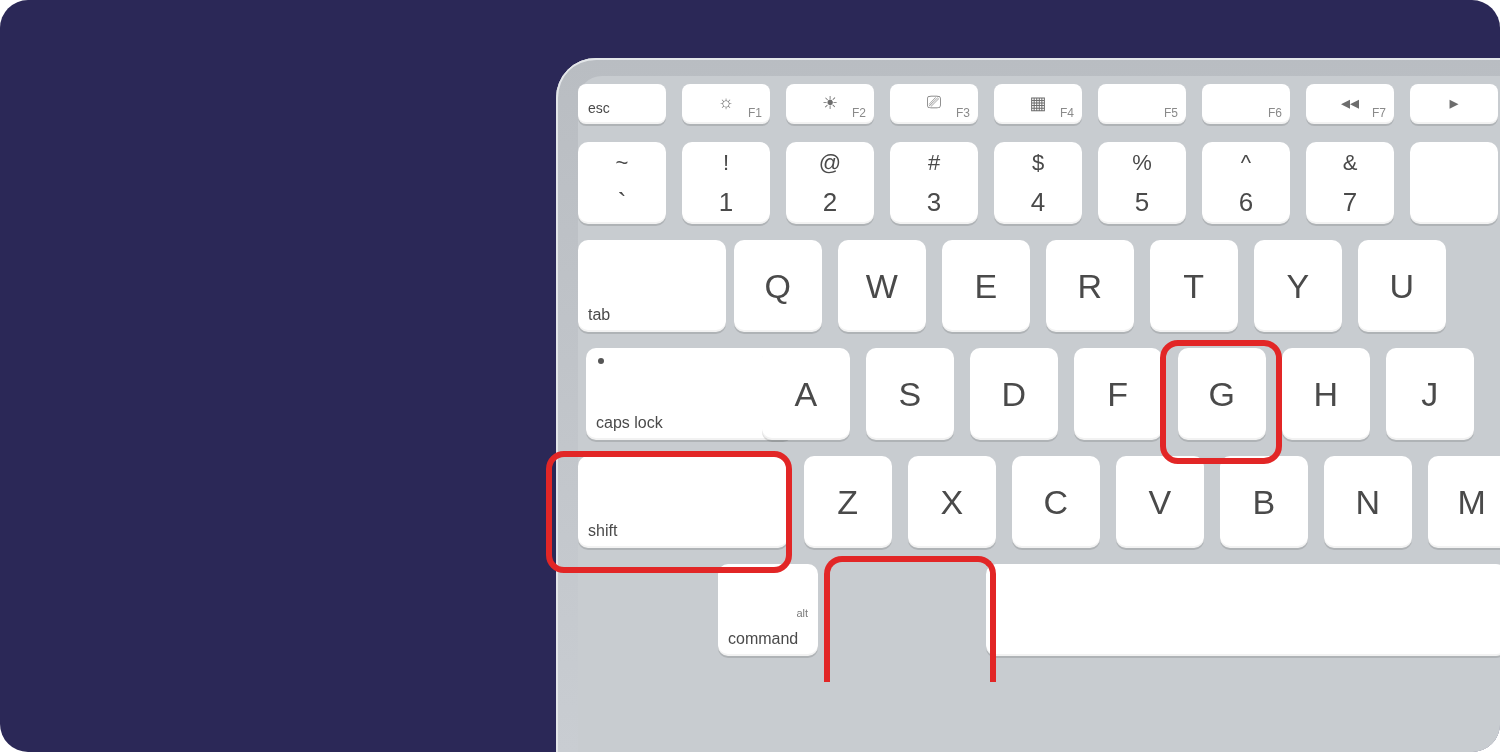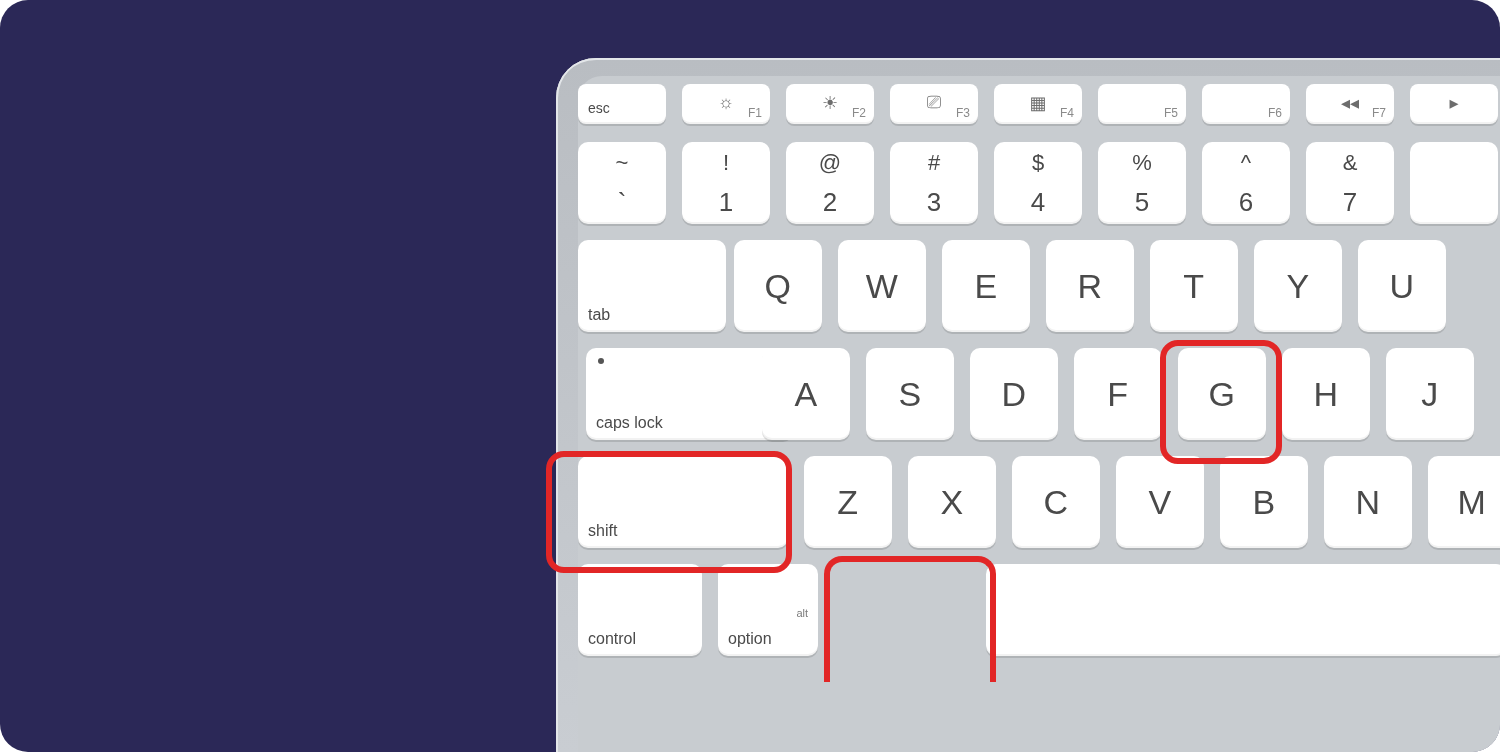--- a/index.html
+++ b/index.html
@@ -175,26 +175,23 @@
             </div>
             <div class="key" style="left: 746px; width: 88px; height: 92px;">
               <span class="lbl-center">N</span>
             </div>
             <div class="key" style="left: 850px; width: 88px; height: 92px;">
               <span class="lbl-center">M</span>
             </div>
           </div>
 
         <div class="row" style="top:488px;height:92px;">
-          <div class="key" style="left:0;width:124px;height:92px;">
-            <span class="lbl-bl">control</span>
-          </div>
           <div class="key" style="left:140px;width:100px;height:92px;">
             <span class="lbl-tiny" style="right:10px;top:8px;margin-top:35px;">alt</span>
-            <span class="lbl-bl">option</span>
+            <span class="lbl-bl">command</span>
           </div>
           <div class="key" style="left:408px;width:520px;height:92px;"></div>
         </div>
 
       </div>
     </div>
 
     <div class="hl" style="left:-10px;top:393px;width:234px;height:110px;"></div>
     <div class="hl" style="left:268px;top:498px;width:160px;height:120px;border-bottom:none;border-bottom-left-radius:0;border-bottom-right-radius:0;"></div>
     <div class="hl" style="left:604px;top:282px;width:110px;height:112px;"></div>

